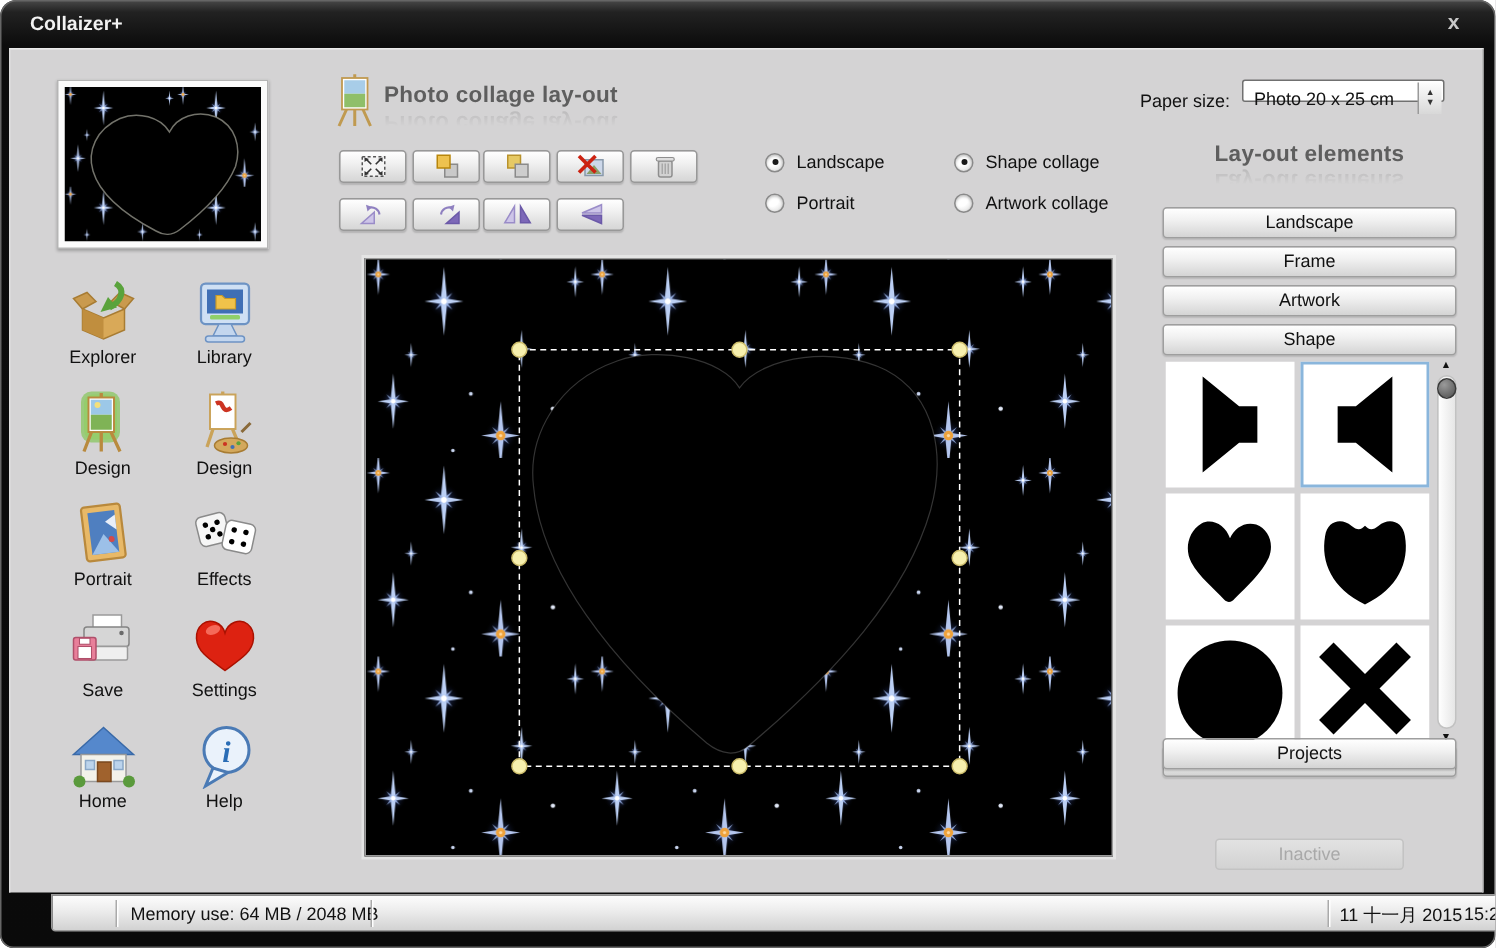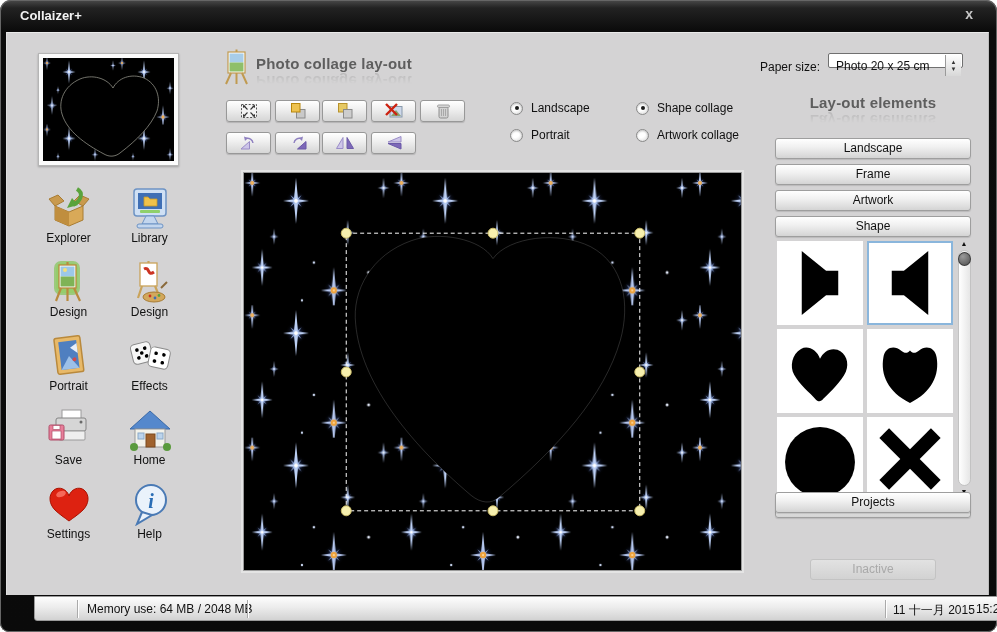--- a/index.html
+++ b/index.html
@@ -240,36 +240,36 @@
         <rect x="12" y="23" width="26" height="9" rx="1" fill="#efefef" stroke="#9a9a9a"></rect>
         <circle cx="34" cy="14" r="1.5" fill="#6a6a6a"></circle>
         <rect x="2" y="17" width="15" height="15" rx="1.5" fill="#e87f9a" stroke="#b04f6a"></rect>
         <rect x="5" y="23" width="9" height="8" fill="#fff" stroke="#b04f6a" stroke-width=".7"></rect>
         <rect x="6" y="17.5" width="7" height="4" fill="#fff" stroke="#b04f6a" stroke-width=".7"></rect>
       </svg>
       <span class="side-label">Save</span>
     </div>
     <div class="side-item">
       <svg viewBox="0 0 44 44">
+        <path d="M22 14 C20 7 12 4 7 8 C1 13 2 22 8 28 C12 32 18 36 22 39 C26 36 32 32 36 28 C42 22 43 13 37 8 C32 4 24 7 22 14 Z" fill="#dd2211" stroke="#aa1100"></path>
+        <ellipse cx="14" cy="12" rx="5" ry="3" fill="#ff8877" opacity=".7" transform="rotate(-20 14 12)"></ellipse>
+      </svg>
+      <span class="side-label">Settings</span>
+    </div>
+    <div class="side-item">
+      <svg viewBox="0 0 44 44">
         <polygon points="22,3 2,21 42,21" fill="#5588cc" stroke="#3a6aa8"></polygon>
         <rect x="7" y="21" width="30" height="18" fill="#f3f2ea" stroke="#9a9a9a"></rect>
         <rect x="18" y="26" width="9" height="13" fill="#a0622d" stroke="#7a481e"></rect>
         <rect x="10" y="25" width="6" height="6" fill="#bcd4ec" stroke="#8aa8c8"></rect>
         <rect x="29" y="25" width="6" height="6" fill="#bcd4ec" stroke="#8aa8c8"></rect>
         <circle cx="6" cy="39" r="4" fill="#5a9a3c"></circle>
           <circle cx="39" cy="39" r="4" fill="#5a9a3c"></circle>
       </svg>
       <span class="side-label">Home</span>
-    </div>
-    <div class="side-item">
-      <svg viewBox="0 0 44 44">
-        <path d="M22 14 C20 7 12 4 7 8 C1 13 2 22 8 28 C12 32 18 36 22 39 C26 36 32 32 36 28 C42 22 43 13 37 8 C32 4 24 7 22 14 Z" fill="#dd2211" stroke="#aa1100"></path>
-        <ellipse cx="14" cy="12" rx="5" ry="3" fill="#ff8877" opacity=".7" transform="rotate(-20 14 12)"></ellipse>
-      </svg>
-      <span class="side-label">Settings</span>
     </div>
     <div class="side-item">
       <svg viewBox="0 0 44 44">
         <circle cx="23" cy="18" r="15" fill="#eaf2fb" stroke="#4a7ab5" stroke-width="2"></circle>
         <polygon points="14,30 9,42 24,33" fill="#eaf2fb" stroke="#4a7ab5" stroke-width="2"></polygon>
         <text x="23" y="26" font-size="20" font-style="italic" font-weight="bold" font-family="Liberation Serif,serif" fill="#2a6db5" text-anchor="middle">i</text>
       </svg>
       <span class="side-label">Help</span>
     </div>
   </div>

